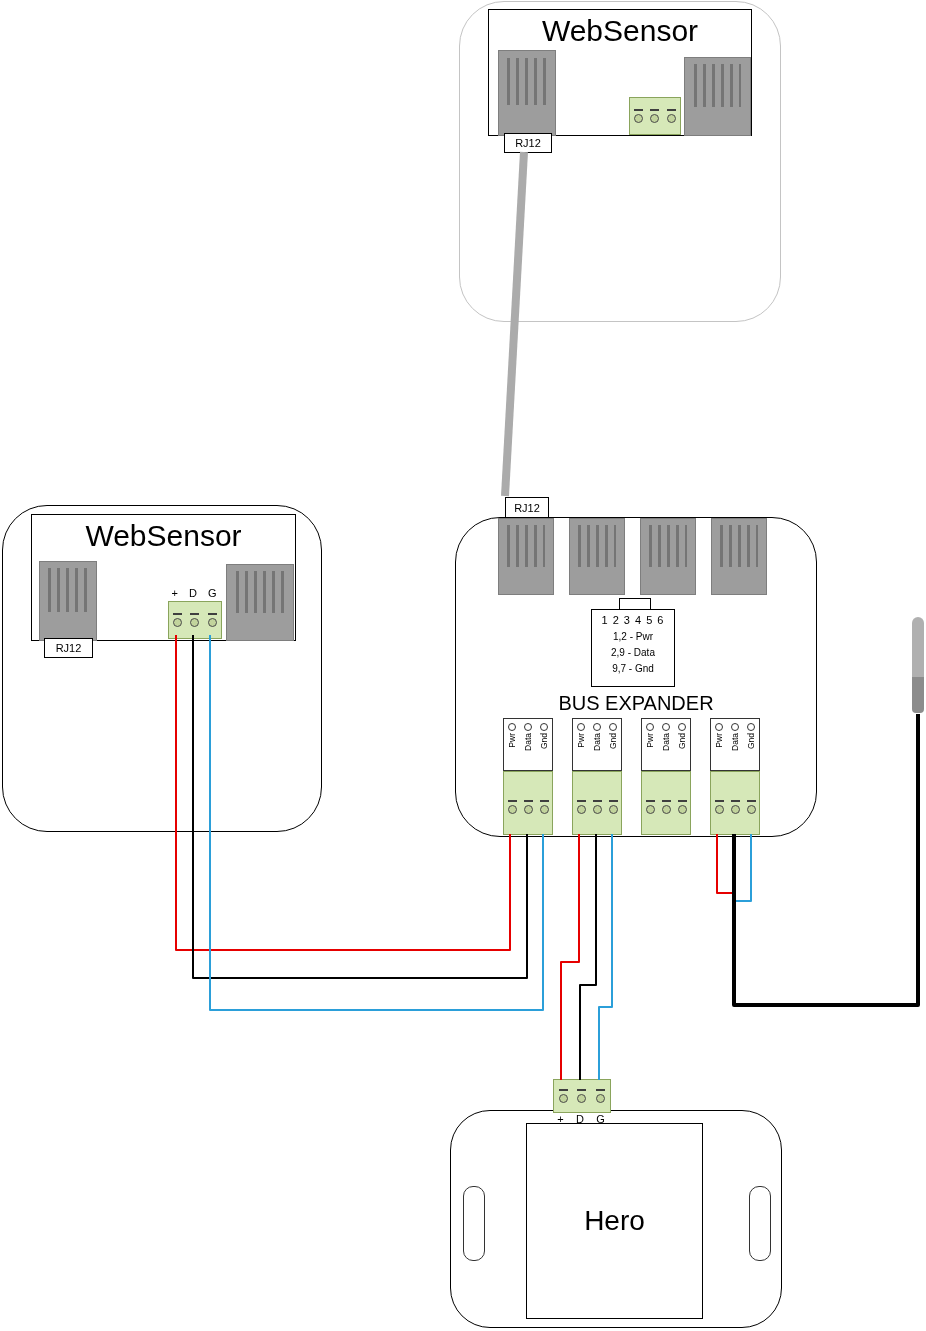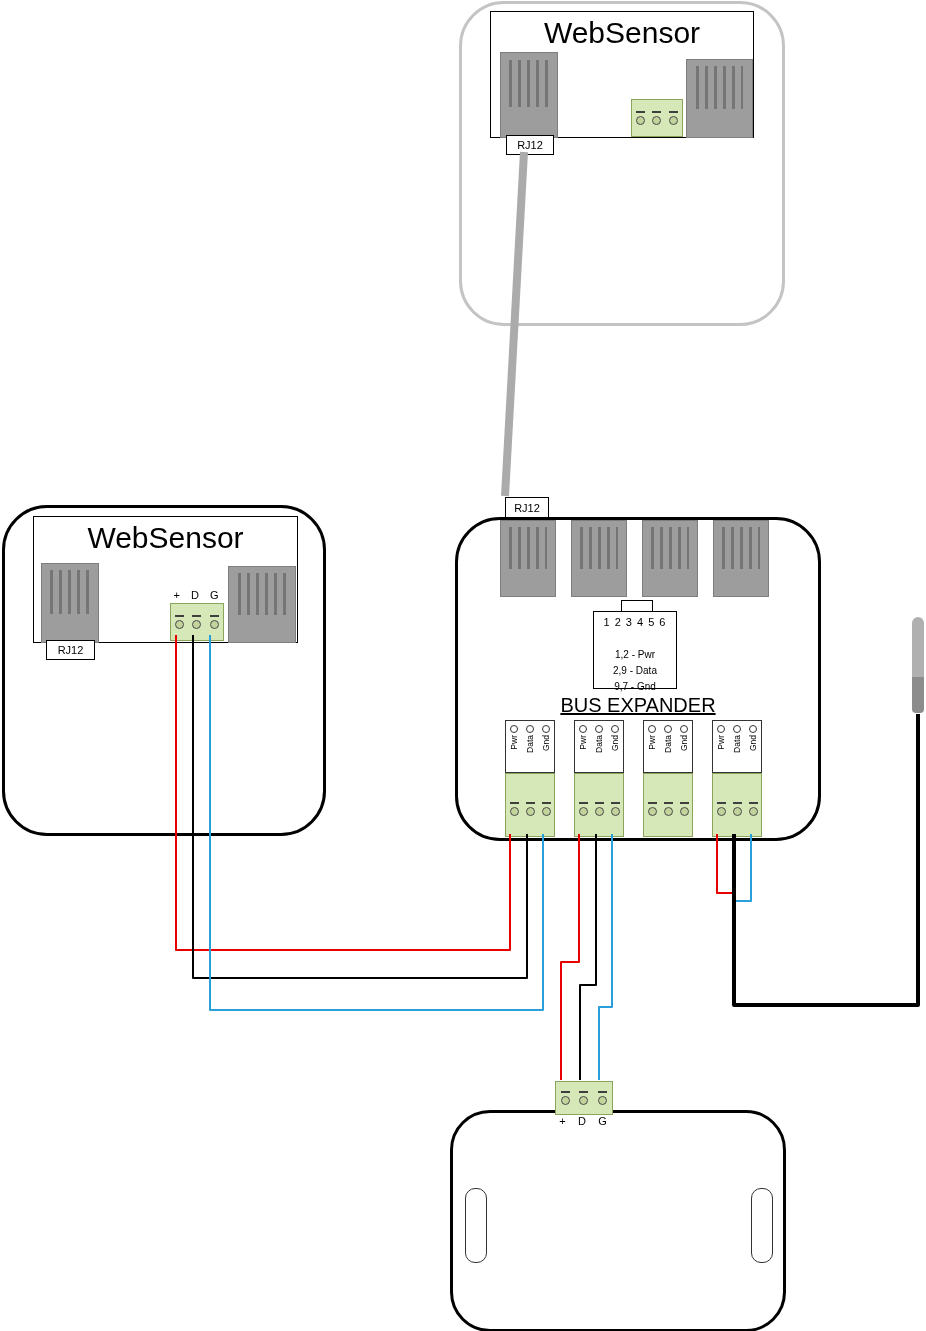--- a/index.html
+++ b/index.html
@@ -1,34 +1,34 @@
 <!DOCTYPE html>
 <html><head>
 <meta charset="utf-8">
 <style>
   html,body{margin:0;padding:0;background:#fff;}
   .canvas{position:relative;width:926px;height:1331px;background:#fff;overflow:hidden;
           font-family:"Liberation Sans",sans-serif;color:#000;}
-  .device{position:absolute;background:#fff;border:3px solid #000000;}
+  .device{position:absolute;background:#fff;border:1px solid #000000;}
   .inner-box{position:absolute;border:1px solid #000;background:#fff;}
   .title-lg{display:block;text-align:center;font-size:30px;margin-top:4px;}
   .connector{position:absolute;background:#9d9d9d;border:1px solid #7e7e7e;}
   .cpins{position:absolute;left:14%;right:14%;top:8%;height:56%;
          background:repeating-linear-gradient(90deg,#757575 0 3px,rgba(0,0,0,0) 3px 9px);}
   .terminal{position:absolute;background:#d6e8b8;border:1px solid #8aa45c;
             display:flex;justify-content:space-around;align-items:center;}
   .tcol{display:flex;flex-direction:column;align-items:center;}
   .tdash{width:9px;height:2px;background:#3f3f3f;margin-bottom:3px;}
   .tcirc{width:7px;height:7px;border-radius:50%;border:1.5px solid #4a4a4a;background:#c2d49c;}
   .rj12{position:absolute;border:1px solid #000;background:#fff;font-size:11px;
         display:flex;align-items:center;justify-content:center;}
   .pinrow{position:absolute;display:flex;justify-content:space-around;font-size:11px;}
   .legend-tab{position:absolute;border:1px solid #000;background:#fff;}
   .legend{position:absolute;border:1px solid #000;background:#fff;text-align:center;padding-top:4px;}
-  .legend .pins-line{font-size:11px;letter-spacing:1px;margin-bottom:19px;}
+  .legend .pins-line{font-size:11px;letter-spacing:1px;margin-bottom:3px;}
   .legend .legend-line{font-size:10px;line-height:1.6;}
   .expander-title{position:absolute;left:0;width:100%;text-align:center;font-size:20px;}
   .tblock{position:absolute;width:50px;}
   .labelbox{height:53px;border:1px solid #333;background:#fff;display:flex;box-sizing:border-box;}
   .pcol{flex:1;display:flex;flex-direction:column;align-items:center;padding-top:4px;}
   .pcirc{width:6px;height:6px;border:1px solid #333;border-radius:50%;margin-bottom:2px;}
   .plabel{writing-mode:vertical-rl;transform:rotate(180deg);font-size:8.5px;line-height:1;}
   .greenbox{height:64px;border:1px solid #8aa45c;background:#d6e8b8;box-sizing:border-box;
             display:flex;justify-content:space-around;align-items:center;padding-top:8px;}
   .slot{position:absolute;width:20px;height:73px;border:1px solid #333;border-radius:10px;background:#fff;}
@@ -119,21 +119,21 @@
       </div>
 
     <div class="legend-tab" style="left:163px;top:80px;width:30px;height:13px;"></div>
     <div class="legend" style="left:135px;top:91px;width:82px;height:72px;">
       <div class="pins-line">1 2 3 4 5 6</div>
       <div class="legend-line">1,2 - Pwr</div>
       <div class="legend-line">2,9 - Data</div>
       <div class="legend-line">9,7 - Gnd</div>
     </div>
 
-    <div class="expander-title" style="top:174px;text-decoration:underline;">BUS EXPANDER</div>
+    <div class="expander-title" style="top:174px;">BUS EXPANDER</div>
 
     <div class="tblock" style="left:47px;top:200px;">
       <div class="labelbox">
         <div class="pcol">
             <span class="pcirc"></span>
             <span class="plabel">Pwr</span>
           </div>
         <div class="pcol">
             <span class="pcirc"></span>
             <span class="plabel">Data</span>
@@ -270,20 +270,23 @@
           <span class="tcirc"></span>
         </div>
     </div>
     <div class="pinrow" style="left:100px;top:2px;width:60px;">
       <span>+</span>
       <span>D</span>
       <span>G</span>
     </div>
     <div class="slot" style="left:12px;top:75px;"></div>
     <div class="slot" style="left:298px;top:75px;"></div>
+    <div class="inner-box hero-inner" style="left:75px;top:12px;width:175px;height:194px;">
+      <span>Hero</span>
+    </div>
   </div>
 
   <svg id="wires" width="926" height="1331" viewBox="0 0 926 1331">
     <line x1="524" y1="152" x2="505" y2="496" stroke-width="8" stroke="#ababab"></line>
     <polyline points="176,635 176,950 510,950 510,834" fill="none" stroke-width="2" stroke-linejoin="round" stroke="#e60000"></polyline>
     <polyline points="193,635 193,978 527,978 527,834" fill="none" stroke-width="2" stroke-linejoin="round" stroke="#000000"></polyline>
     <polyline points="210,635 210,1010 543,1010 543,834" fill="none" stroke-width="2" stroke-linejoin="round" stroke="#2b9fd9"></polyline>
     <polyline points="579,834 579,962 561,962 561,1080" fill="none" stroke-width="2" stroke-linejoin="round" stroke="#e60000"></polyline>
     <polyline points="596,834 596,985 580,985 580,1080" fill="none" stroke-width="2" stroke-linejoin="round" stroke="#000000"></polyline>
     <polyline points="612,834 612,1007 599,1007 599,1080" fill="none" stroke-width="2" stroke-linejoin="round" stroke="#2b9fd9"></polyline>

